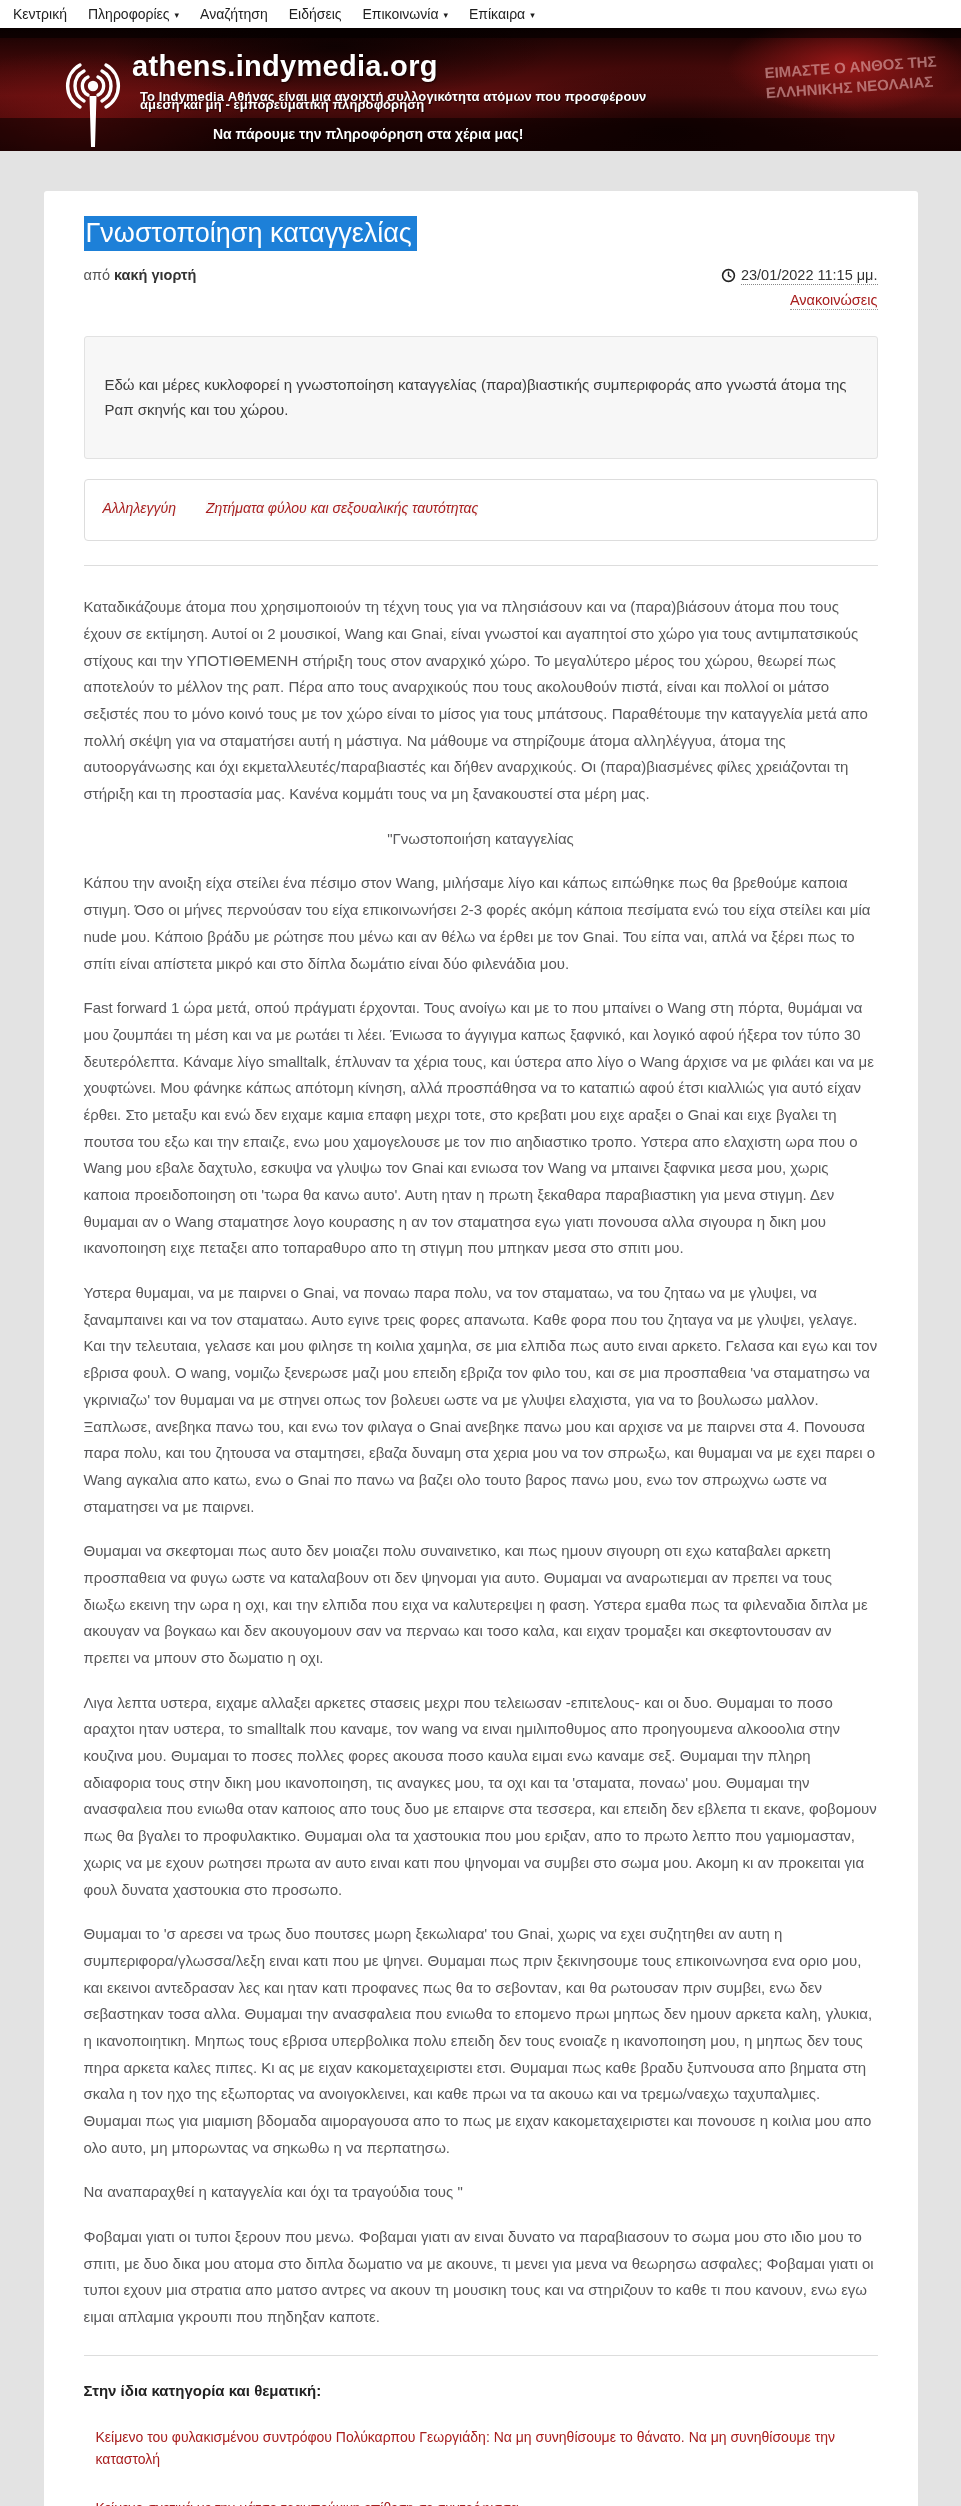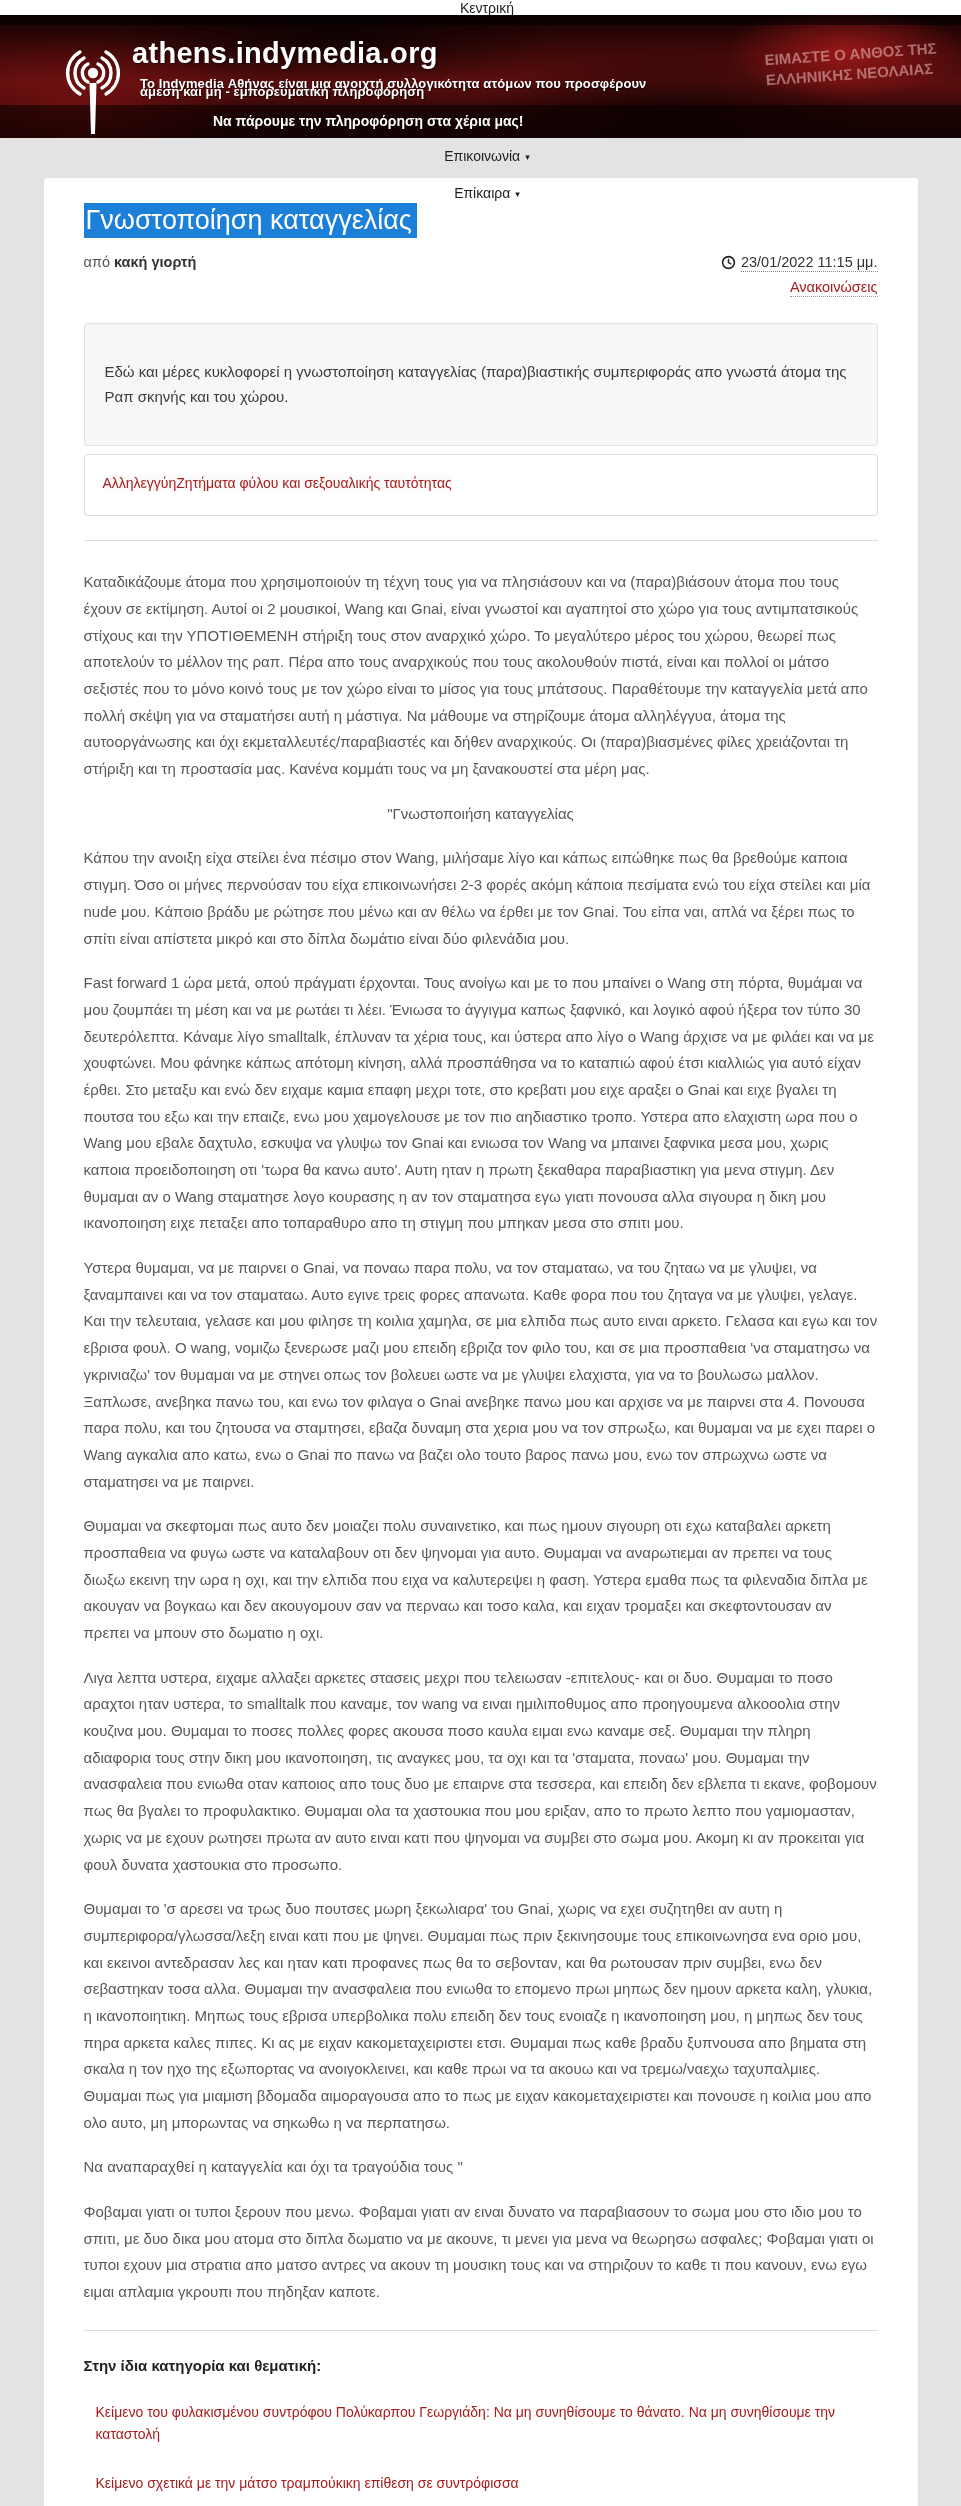--- a/index.html
+++ b/index.html
@@ -5,23 +5,23 @@
   * { box-sizing: border-box; }
   html, body { margin: 0; padding: 0; }
   body {
     width: 961px; height: 2506px; overflow: hidden;
     background: #e3e3e3;
     font-family: "Liberation Sans", sans-serif;
   }
 
   
   .topnav {
-    height: 15px; background: #ffffff;
+    height: 28px; background: #ffffff;
     display: flex; align-items: center; gap: 21px;
-    padding: 0 0 0 13px; font-size: 14px; color: #1f1f1f; flex-direction: column;
+    padding: 0 0 0 13px; font-size: 14px; color: #1f1f1f;
   }
   .nav-item { display: inline-flex; align-items: center; gap: 5px; cursor: pointer; white-space: nowrap; }
   .nav-item .caret { font-size: 9px; color: #1f1f1f; line-height: 1; padding-top: 2px; }
 
   
   .header {
     position: relative; height: 123px; overflow: hidden;
     background:
       radial-gradient(ellipse 170px 70px at 88% 30%, rgba(168,26,26,0.85), rgba(168,26,26,0) 70%),
       radial-gradient(ellipse 260px 90px at 70% 85%, rgba(20,2,2,0.9), rgba(20,2,2,0) 75%),
@@ -77,22 +77,22 @@
   .date-line { display: inline-flex; align-items: center; gap: 5px; color: #333; }
   .date-text { border-bottom: 1px dotted #888; padding-bottom: 1px; }
   .category-link { color: #a81d1d; text-decoration: none; border-bottom: 1px dotted #999; padding-bottom: 1px; cursor: pointer; }
 
   .summary-box {
     margin-top: 26px; background: #f7f7f7; border: 1px solid #e2e2e2; border-radius: 3px;
     padding: 36px 20px; font-size: 15px; color: #3c3c3c; line-height: 1.65;
   }
 
   .tags-box {
-    margin-top: 8px; border: 1px solid #ddd; border-radius: 4px;
-    padding: 20px 18px 24px; display: flex; font-size: 14px;
+    margin-top: 20px; border: 1px solid #ddd; border-radius: 4px;
+    padding: 20px 18px 24px; display: flex; gap: 30px; font-size: 14px; font-style: italic;
   }
   .tag-link { color: #a81d1d; text-decoration: none; cursor: pointer; background: #fafafa; }
 
   hr.divider { border: 0; border-top: 1px solid #ddd; margin: 24px 0 0; }
 
   
   .article-body { margin-top: 28px; font-size: 15px; line-height: 1.78; color: #58585a; }
   .article-body p { margin: 0 0 18px; }
   .article-body p.centered { text-align: center; }
 

